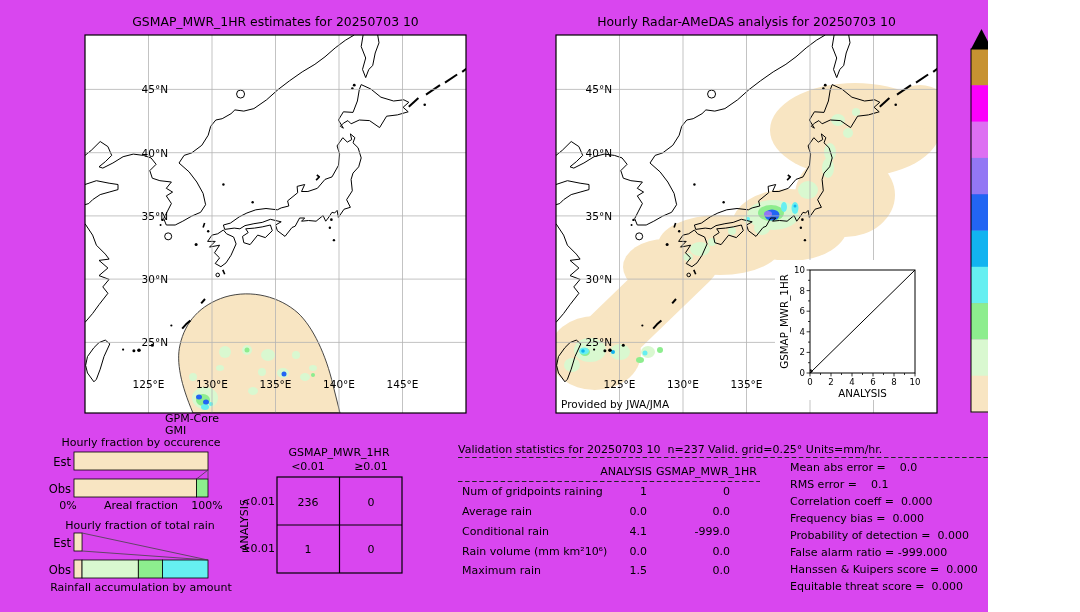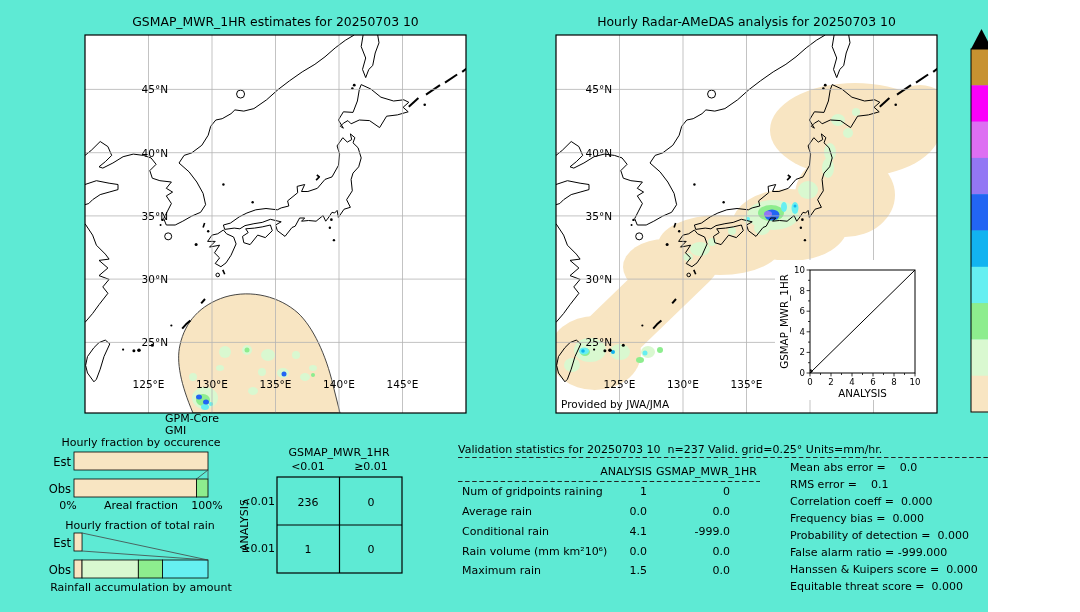--- a/index.html
+++ b/index.html
@@ -1,16 +1,16 @@
 <!DOCTYPE html>
 <html><head>
 <meta charset="utf-8">
 <style>
   html,body{margin:0;padding:0;background:#fff;}
-  #wrap{position:relative;width:988px;height:612px;background:#5eead4;overflow:hidden;}
+  #wrap{position:relative;width:988px;height:612px;background:#d946ef;overflow:hidden;}
   svg text{font-family:"DejaVu Sans","Liberation Sans",sans-serif;fill:#000;}
   .t12{font-size:12.4px;}
   .t115{font-size:11.5px;}
   .t11{font-size:11px;}
   .t105{font-size:10.5px;}
   .t103{font-size:10.3px;}
   .t86{font-size:8.6px;}
 </style>
 </head>
 <body>

